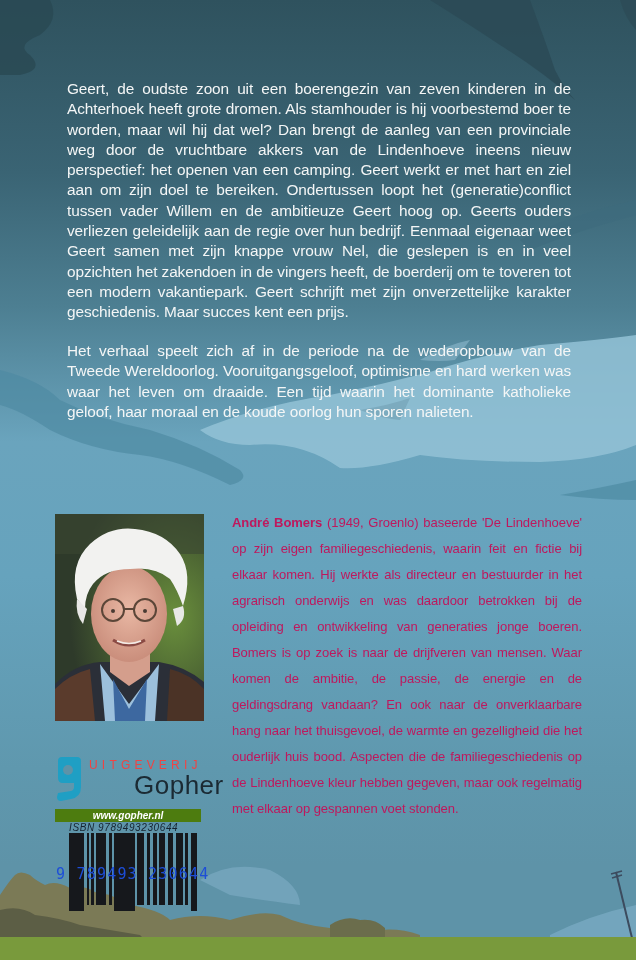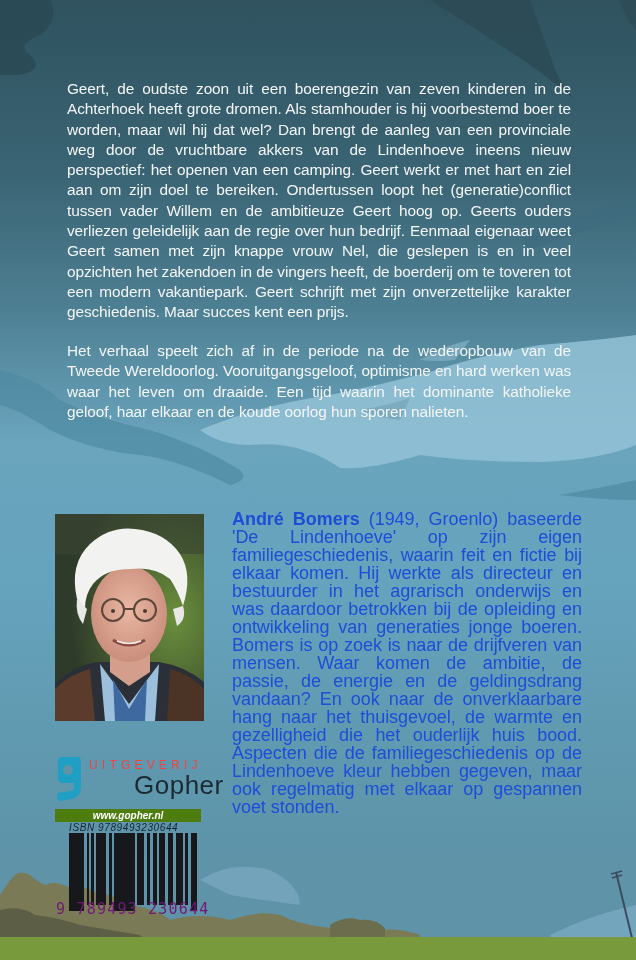--- a/index.html
+++ b/index.html
@@ -20,21 +20,21 @@
   .blurb-1 { top: 67px; }
   .blurb-2 { top: 329px; }
 
   .photo {
     position: absolute; left: 55px; top: 514px; width: 149px; height: 207px;
     overflow: hidden; background: #3c4a36;
   }
 
   .bio {
     position: absolute; left: 232px; top: 510px; width: 350px;
-    color: #1d4ed8; font-size: 18px; line-height: 18px; text-align: justify;
+    color: #be185d; font-size: 13px; line-height: 26px; text-align: justify;
     letter-spacing: -0.05px;
   }
   .bio p { margin: 0; }
   .bio b { font-weight: bold; }
 
   .publisher { position: absolute; left: 55px; top: 757px; width: 150px; height: 45px; }
   .pub-logo { position: absolute; left: 0; top: 0; width: 26px; height: 46px; }
   .pub-small {
     position: absolute; left: 34px; top: 1px; font-size: 12px; letter-spacing: 4.2px;
     color: #ef4444; font-weight: normal;
@@ -47,22 +47,22 @@
     position: absolute; left: 55px; top: 809px; width: 146px; height: 13px;
     background: #4d7c0f; color: #ffffff; font-size: 10px; font-weight: bold; font-style: italic;
     text-align: center; line-height: 13px;
   }
   .isbn-line {
     position: absolute; left: 69px; top: 822px; font-size: 10px; color: #162430;
     font-style: italic; letter-spacing: 0.6px; font-family: "Liberation Sans", sans-serif;
   }
   .barcode { position: absolute; left: 69px; top: 833px; width: 130px; height: 80px; }
   .barcode-digits {
-    position: absolute; left: 56px; top: 900px; font-family: "DejaVu Sans Mono", monospace;
-    font-size: 15px; color: #701a75; letter-spacing: 1.2px;
+    position: absolute; left: 56px; top: 865px; font-family: "DejaVu Sans Mono", monospace;
+    font-size: 15px; color: #1d4ed8; letter-spacing: 1.2px;
   }
 </style>
 </head>
 <body>
 
 <div class="cover">
 
   <svg class="bg" width="636" height="960" viewBox="0 0 636 960">
 
     <path d="M0 0 L50 0 Q60 20 40 35 Q15 45 30 55 Q45 70 20 75 L0 75 Z" fill="#294853" opacity="0.8"></path>
@@ -88,21 +88,21 @@
     <line x1="611" y1="874" x2="622" y2="871" stroke="#3c4b5e" stroke-width="1.5"></line>
     <line x1="612" y1="878" x2="622" y2="875" stroke="#3c4b5e" stroke-width="1.5"></line>
 
     <rect x="0" y="937" width="636" height="23" fill="#799a3c"></rect>
   </svg>
 
   <div class="blurb blurb-1">
     <p>Geert, de oudste zoon uit een boerengezin van zeven kinderen in de Achterhoek heeft grote dromen. Als stamhouder is hij voorbestemd boer te worden, maar wil hij dat wel? Dan brengt de aanleg van een provinciale weg door de vruchtbare akkers van de Lindenhoeve ineens nieuw perspectief: het openen van een camping. Geert werkt er met hart en ziel aan om zijn doel te bereiken. Ondertussen loopt het (generatie)conflict tussen vader Willem en de ambitieuze Geert hoog op. Geerts ouders verliezen geleidelijk aan de regie over hun bedrijf. Eenmaal eigenaar weet Geert samen met zijn knappe vrouw Nel, die geslepen is en in veel opzichten het zakendoen in de vingers heeft, de boerderij om te toveren tot een modern vakantiepark. Geert schrijft met zijn onverzettelijke karakter geschiedenis. Maar succes kent een prijs.</p>
   </div>
   <div class="blurb blurb-2">
-    <p>Het verhaal speelt zich af in de periode na de wederopbouw van de Tweede Wereldoorlog. Vooruitgangsgeloof, optimisme en hard werken was waar het leven om draaide. Een tijd waarin het dominante katholieke geloof, haar elkaar en de koude oorlog hun sporen nalieten.</p>
+    <p>Het verhaal speelt zich af in de periode na de wederopbouw van de Tweede Wereldoorlog. Vooruitgangsgeloof, optimisme en hard werken was waar het leven om draaide. Een tijd waarin het dominante katholieke geloof, haar moraal en de koude oorlog hun sporen nalieten.</p>
   </div>
 
   <div class="photo" title="Portrait of the author, white-haired man with round glasses">
     <svg width="149" height="207" viewBox="0 0 149 207">
       <defs>
         <radialGradient id="bgG" cx="0.8" cy="0.5" r="0.7">
           <stop offset="0" stop-color="#6a8f3c"></stop>
           <stop offset="1" stop-color="#2e3a2a"></stop>
         </radialGradient>
         <radialGradient id="faceG" cx="0.5" cy="0.45" r="0.6">

